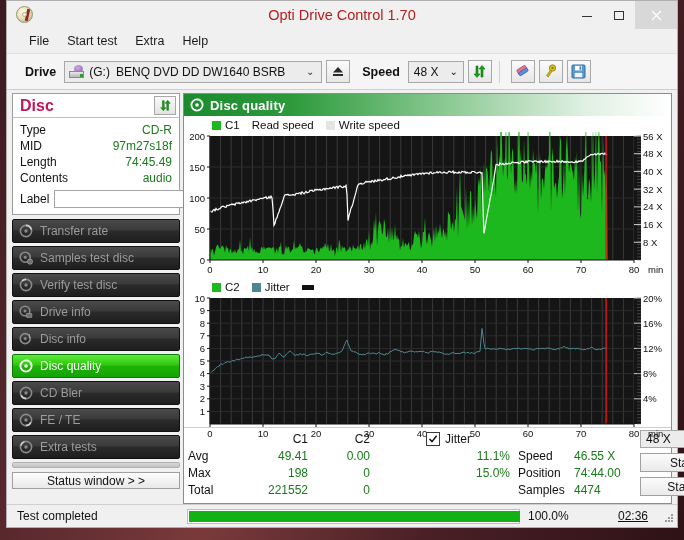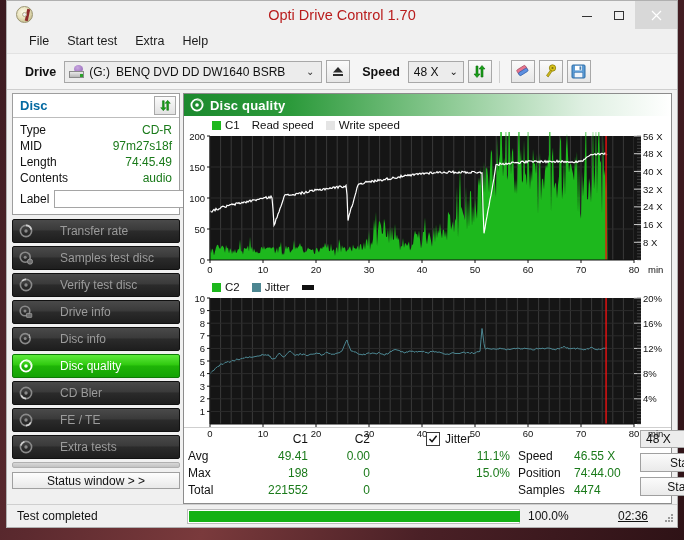--- a/index.html
+++ b/index.html
@@ -153,21 +153,21 @@
     margin-right: 3px;
   }
   #disc-box {
     background:#fff; border:1px solid #9e9e9e;
     box-sizing:border-box;
   }
   #disc-head {
     height: 23px; display:flex; align-items:center; justify-content:space-between;
     border-bottom:1px solid #bdbdbd; padding: 0 3px 0 7px;
   }
-  #disc-head .t { font-size:13px; font-weight:bold; color:#0369a1; }
+  #disc-head .t { font-size:16px; font-weight:bold; color:#be185d; }
   #refresh-btn {
     width:22px;height:19px;border:1px solid #a8a8a8;
     background:linear-gradient(#fbfbfb,#e2e2e2);
     display:flex;align-items:center;justify-content:center;box-sizing:border-box;
   }
   #disc-rows { padding: 4px 7px 5px 7px; }
   .drow { display:flex; justify-content:space-between; align-items:center; font-size:12px; height:16px; }
   .drow .k { color:#111; }
   .drow .v { color:#1a7a1a; font-weight:normal; }
   #label-row { display:flex; align-items:center; margin-top:3px; }
@@ -182,21 +182,20 @@
   }
   #navlist { margin-top: 4px; display:flex; flex-direction:column; }
   .nav-btn {
     height: 24px; margin-bottom: 3px;
     background: linear-gradient(#4a4a4a 0%, #3a3a3a 45%, #2b2b2b 50%, #1e1e1e 100%);
     border: 1px solid #111;
     border-radius: 2px;
     display:flex; align-items:center;
     box-sizing:border-box;
     padding-left: 6px;
-    gap: 20px;
   }
   .nav-btn.active {
     background: linear-gradient(#5dea3b 0%, #2fc90f 45%, #1fb407 50%, #13a304 100%);
     border: 1px solid #0c7a04;
   }
   .nav-btn .nlabel {
     font-size: 12px; color: #9b9b9b; margin-left: 7px;
   }
   .nav-btn.active .nlabel { color:#fff; }
   .nav-icon { width:14px;height:14px;flex:0 0 auto; }

